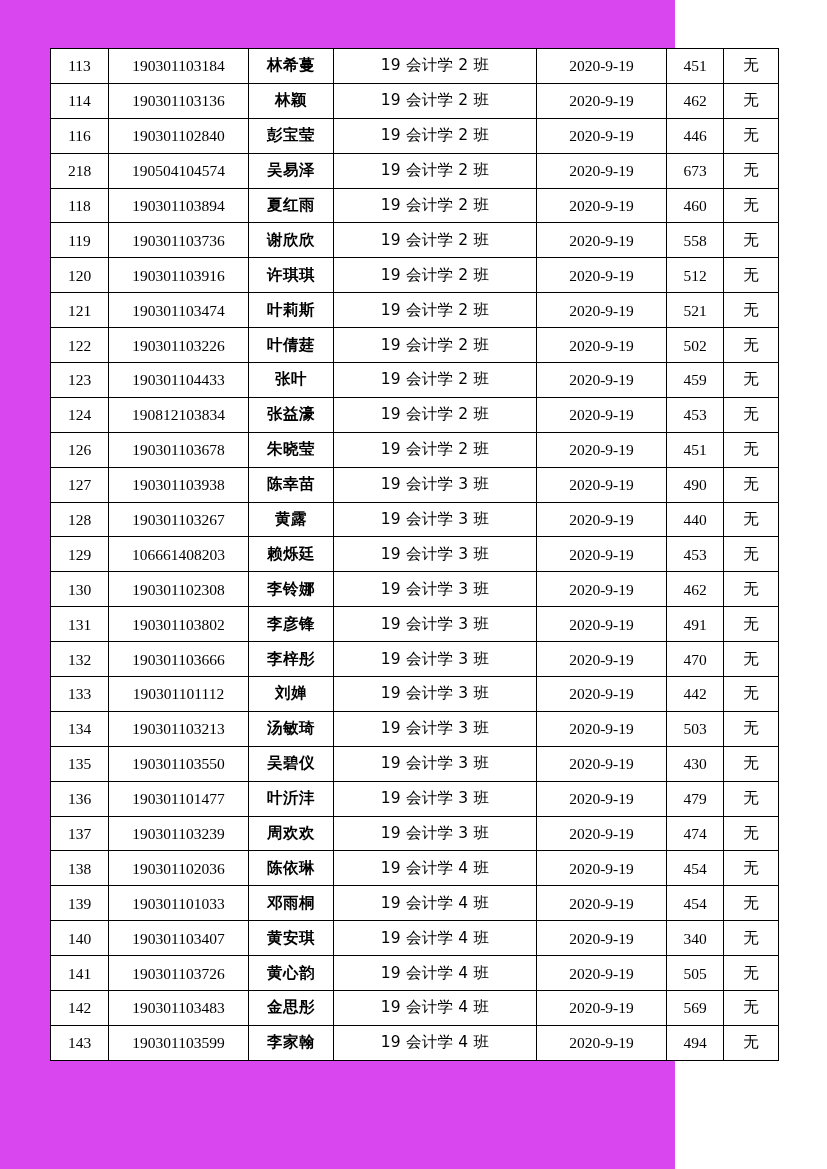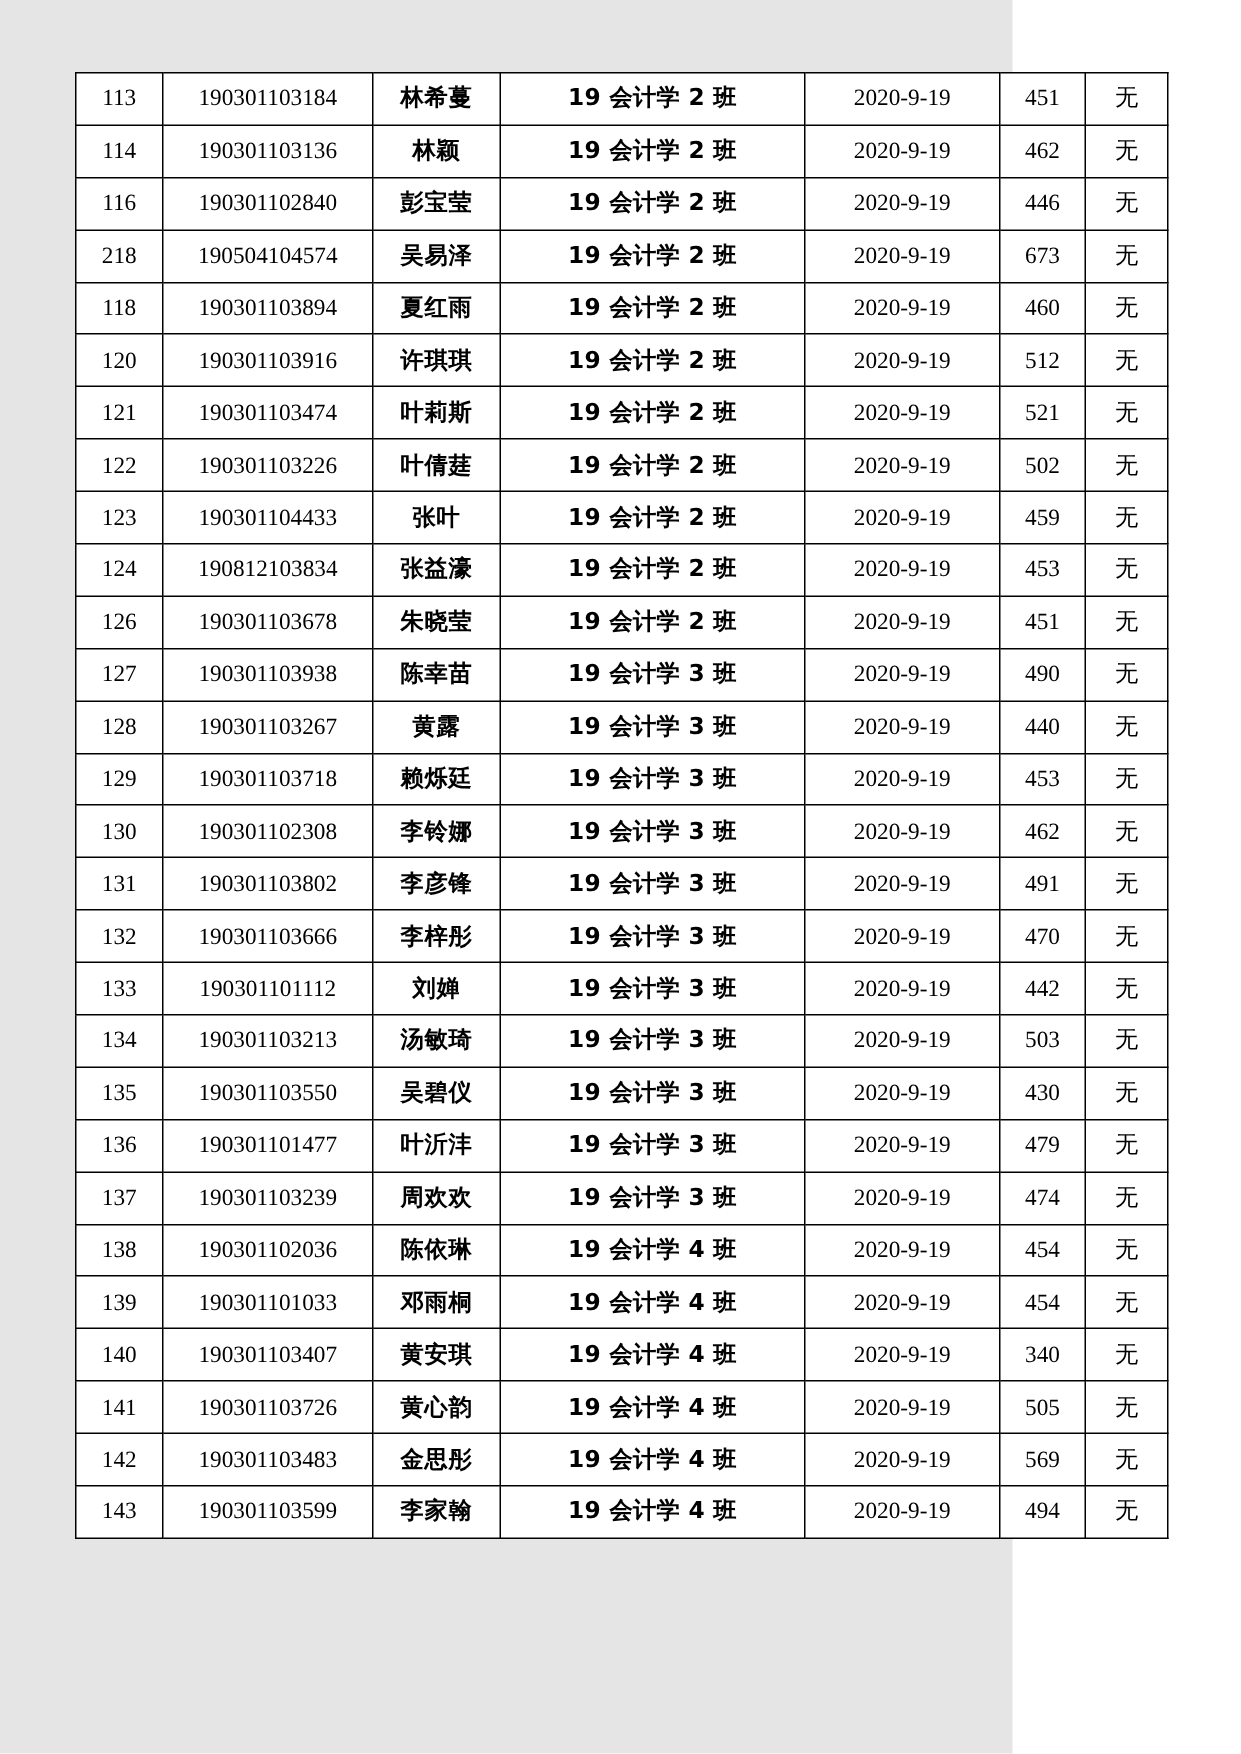--- a/index.html
+++ b/index.html
@@ -11,21 +11,21 @@
     width: 827px;
     height: 1169px;
     font-family: "Liberation Serif", "DejaVu Serif", serif;
     color: #000000;
     overflow: hidden;
   }
   .page {
     position: relative;
     width: 675px;
     height: 1169px;
-    background: #e5e5e5;
+    background: #d946ef;
     box-sizing: border-box;
   }
   .table-wrap {
     position: absolute;
     left: 50px;
     top: 48px;
     width: 728px;
   }
   table.roster {
     border-collapse: collapse;
@@ -54,21 +54,21 @@
 
   td.seq, td.id, td.date, td.score {
     font-family: "Liberation Serif", "DejaVu Serif", serif;
   }
   td.name, td.cls, td.note {
     font-family: "DejaVu Sans", "Liberation Sans", sans-serif;
     font-size: 14.5px;
     font-weight: bold;
   }
   td.cls {
-    font-weight: bold;
+    font-weight: normal;
     font-size: 14.5px;
     letter-spacing: 0.2px;
   }
   td.name {
     letter-spacing: 0.5px;
   }
   td.note {
     font-weight: normal;
     font-size: 15px;
   }
@@ -136,20 +136,29 @@
           <tr>
             <td class="seq">118</td>
             <td class="id">190301103894</td>
             <td class="name">夏红雨</td>
             <td class="cls">19 会计学 2 班</td>
             <td class="date">2020-9-19</td>
             <td class="score">460</td>
             <td class="note">无</td>
           </tr>
           <tr>
+            <td class="seq">119</td>
+            <td class="id">190301103736</td>
+            <td class="name">谢欣欣</td>
+            <td class="cls">19 会计学 2 班</td>
+            <td class="date">2020-9-19</td>
+            <td class="score">558</td>
+            <td class="note">无</td>
+          </tr>
+          <tr>
             <td class="seq">120</td>
             <td class="id">190301103916</td>
             <td class="name">许琪琪</td>
             <td class="cls">19 会计学 2 班</td>
             <td class="date">2020-9-19</td>
             <td class="score">512</td>
             <td class="note">无</td>
           </tr>
           <tr>
             <td class="seq">121</td>
@@ -209,21 +218,21 @@
             <td class="seq">128</td>
             <td class="id">190301103267</td>
             <td class="name">黄露</td>
             <td class="cls">19 会计学 3 班</td>
             <td class="date">2020-9-19</td>
             <td class="score">440</td>
             <td class="note">无</td>
           </tr>
           <tr>
             <td class="seq">129</td>
-            <td class="id">190301103718</td>
+            <td class="id">106661408203</td>
             <td class="name">赖烁廷</td>
             <td class="cls">19 会计学 3 班</td>
             <td class="date">2020-9-19</td>
             <td class="score">453</td>
             <td class="note">无</td>
           </tr>
           <tr>
             <td class="seq">130</td>
             <td class="id">190301102308</td>
             <td class="name">李铃娜</td>

